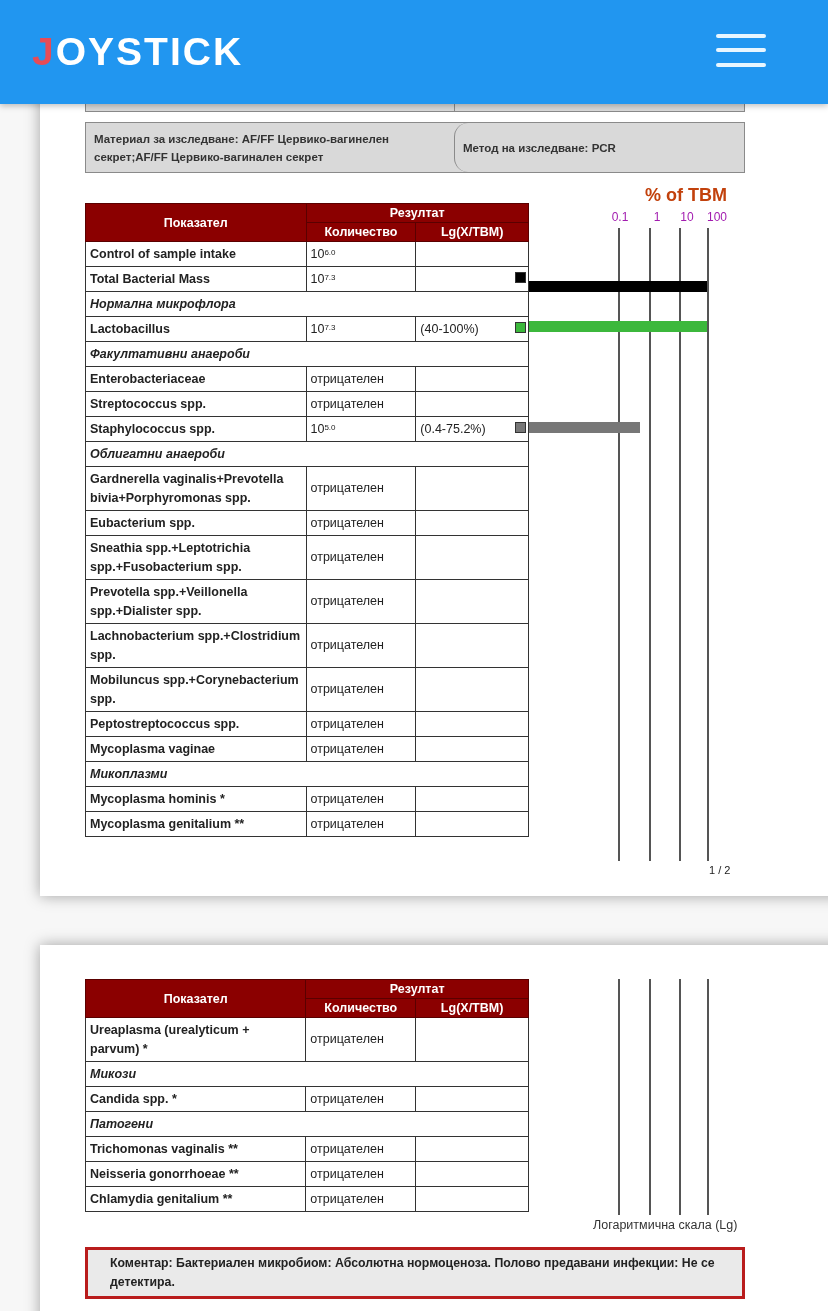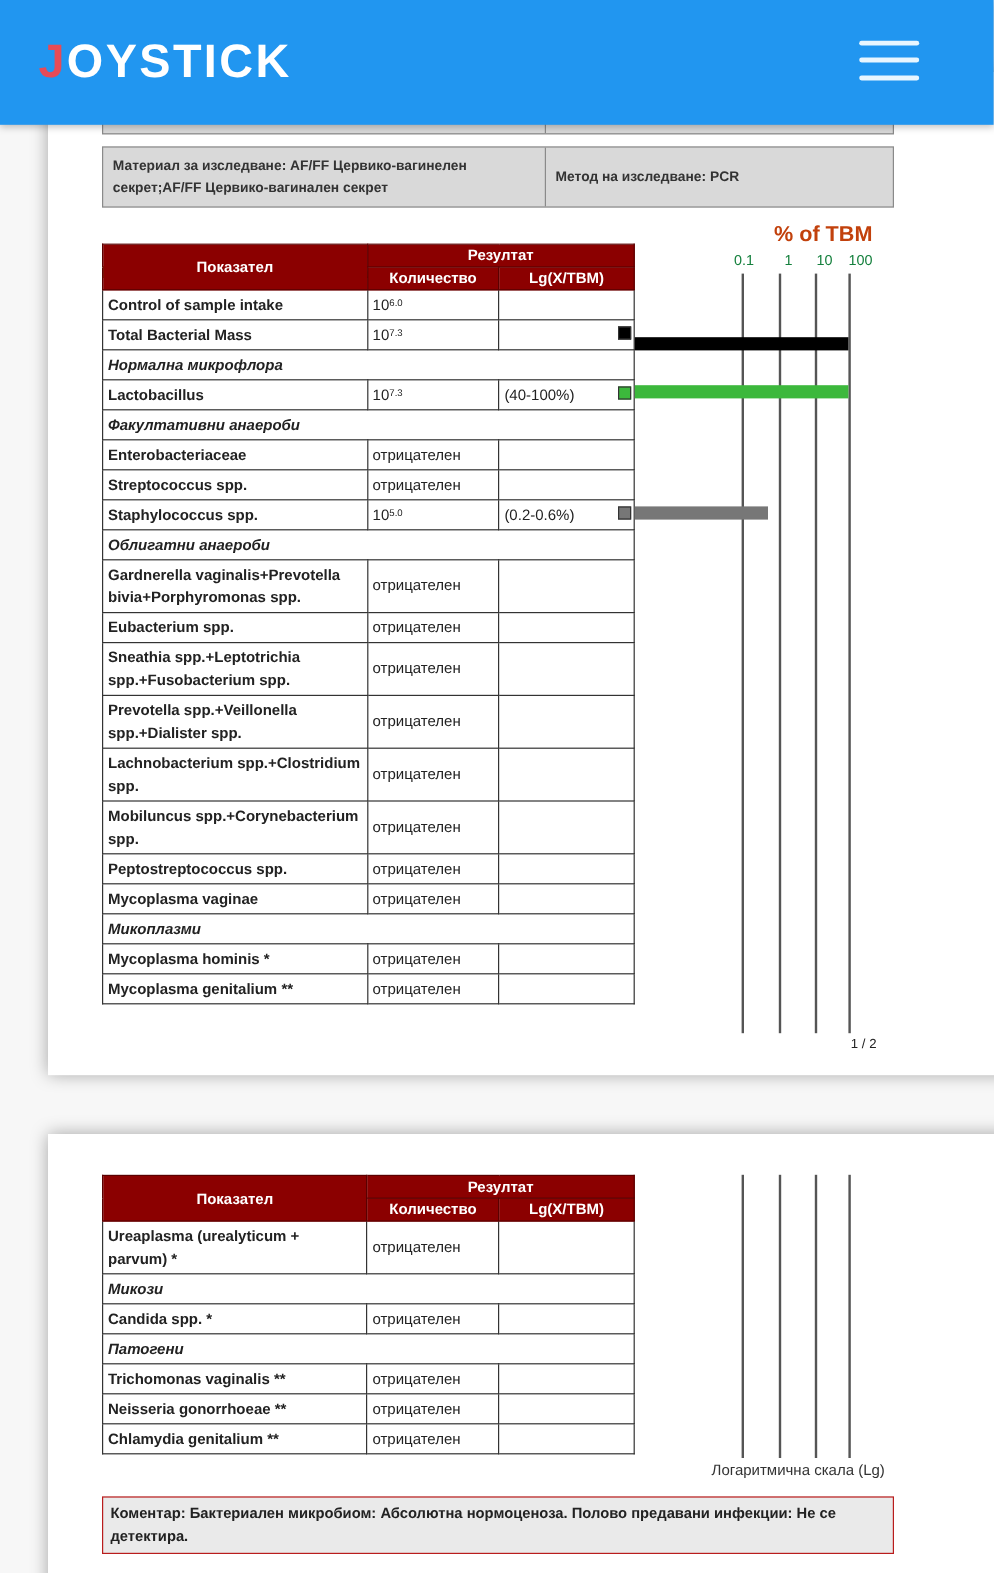--- a/index.html
+++ b/index.html
@@ -20,46 +20,46 @@
   table.res { position: absolute; left: 45px; width: 444px; border-collapse: collapse; font-size: 12.5px; }
   table.res th { background: #8b0000; color: #fff; font-weight: bold; font-size: 12.5px; border: 1px solid #5a0000; height: 19px; }
   table.res td { border: 1px solid #333; padding: 2px 4px; height: 25px; line-height: 19px; vertical-align: middle; }
   table.res td.name { width: 221px; font-weight: bold; }
   table.res td.qty { width: 110px; }
   table.res td.lg { width: 113px; position: relative; }
   table.res tr.group td { font-weight: bold; font-style: italic; }
   sup { font-size: 8px; vertical-align: top; position: relative; top: -2px; }
   .swatch { position: absolute; right: 2px; top: 5px; width: 11px; height: 11px; border: 1px solid #333; }
   .axis-line { position: absolute; width: 1.5px; background: #555; }
-  .tick-label { position: absolute; font-size: 12px; color: #15803d; transform: translateX(-50%); padding-left: 20px; }
+  .tick-label { position: absolute; font-size: 12px; color: #a21caf; transform: translateX(-50%); padding-left: 20px; }
   .bar { position: absolute; height: 11px; }
   .page-num { position: absolute; left: 669px; top: 804px; font-size: 11px; color: #222; }
   .scale-note { position: absolute; left: 553px; font-size: 12.5px; color: #333; }
-  .comment { position: absolute; left: 45px; width: 660px; background: #eaeaea; border: 1px solid #b91c1c; padding: 4px 6px; font-size: 12.3px; font-weight: bold; color: #222; line-height: 19px; }
+  .comment { position: absolute; left: 45px; width: 660px; background: #eaeaea; border: 3px solid #b91c1c; padding: 4px 22px; font-size: 12.3px; font-weight: bold; color: #222; line-height: 19px; }
 </style>
 </head>
 <body>
 
 <div class="topbar">
   <div class="logo"><span class="j">J</span><span>OYSTICK</span></div>
   <div class="menu-btn">
     <span style="top:2px"></span>
       <span style="top:16px"></span>
       <span style="top:31px"></span>
   </div>
 </div>
 
 <div class="page" id="page1">
   <div class="info-box" style="top:-10px;height:62px;">
     <div class="cell" style="width:368px;"></div>
     <div class="cell" style="flex:1;"></div>
   </div>
   <div class="info-box" style="top:62px;height:51px;">
     <div class="cell" style="width:368px;">Материал за изследване: AF/FF Цервико-вагинелен секрет;AF/FF Цервико-вагинален секрет</div>
-    <div class="cell" style="flex:1;">Метод на изследване: PCR</div>
+    <div class="cell" style="flex:1;border-radius:14px;">Метод на изследване: PCR</div>
   </div>
   <div class="section-title" style="top:125px;">Количествен / качествен ДНК анализ</div>
   <div class="tbm-title" style="top:125px;">% of TBM</div>
 
   <table class="res" id="table1" style="top:143px;">
       <tbody>
         <tr>
           <th rowspan="2">Показател</th>
           <th colspan="2">Резултат</th>
         </tr>
@@ -94,21 +94,21 @@
           <td class="lg"><span></span></td>
         </tr>
         <tr>
           <td class="name">Streptococcus spp.</td>
           <td class="qty"><span>отрицателен</span></td>
           <td class="lg"><span></span></td>
         </tr>
         <tr>
           <td class="name">Staphylococcus spp.</td>
           <td class="qty"><span>10</span><sup>5.0</sup></td>
-          <td class="lg"><span>(0.2-0.6%)</span><span class="swatch" style="background:#777777"></span></td>
+          <td class="lg"><span>(0.4-75.2%)</span><span class="swatch" style="background:#777777"></span></td>
         </tr>
         <tr class="group">
           <td colspan="3">Облигатни анаероби</td>
         </tr>
         <tr style="height:44px">
           <td class="name" style="height:44px">Gardnerella vaginalis+Prevotella bivia+Porphyromonas spp.</td>
           <td class="qty"><span>отрицателен</span></td>
           <td class="lg"><span></span></td>
         </tr>
         <tr>

